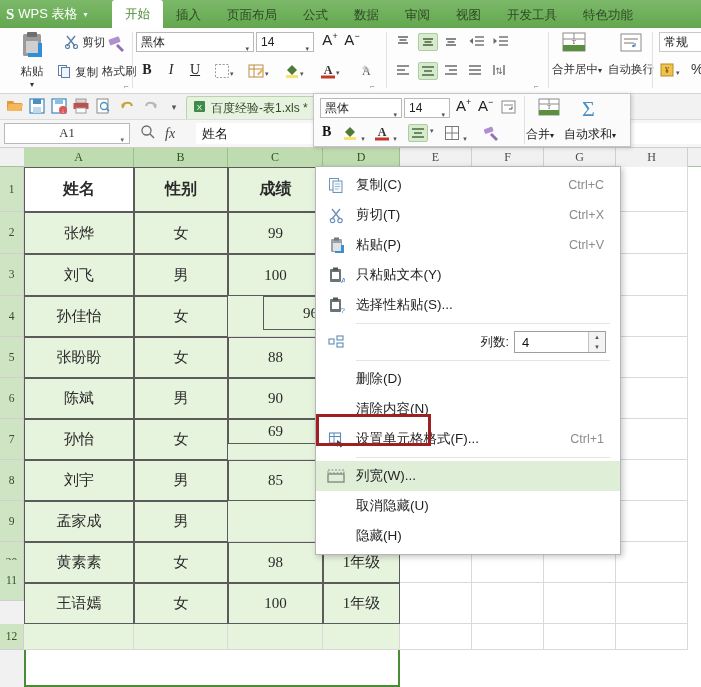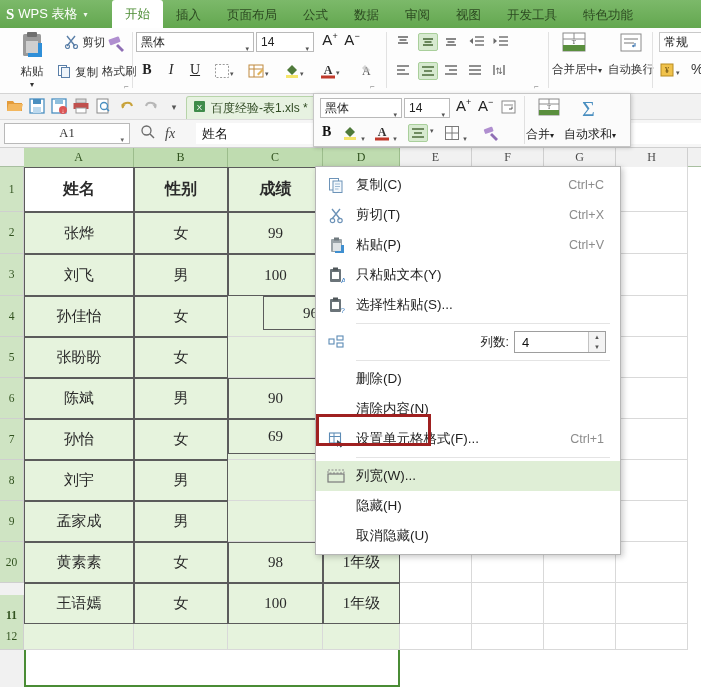--- a/index.html
+++ b/index.html
@@ -605,21 +605,21 @@
       <div class="rowcell sel" style="top: 0px; height: 45px; line-height: 44px;">1</div>
       <div class="rowcell sel" style="top: 45px; height: 42px; line-height: 41px;">2</div>
       <div class="rowcell sel" style="top: 87px; height: 42px; line-height: 41px;">3</div>
       <div class="rowcell sel" style="top: 129px; height: 41px; line-height: 40px;">4</div>
       <div class="rowcell sel" style="top: 170px; height: 41px; line-height: 40px;">5</div>
       <div class="rowcell sel" style="top: 211px; height: 41px; line-height: 40px;">6</div>
       <div class="rowcell sel" style="top: 252px; height: 41px; line-height: 40px;">7</div>
       <div class="rowcell sel" style="top: 293px; height: 41px; line-height: 40px;">8</div>
       <div class="rowcell sel" style="top: 334px; height: 41px; line-height: 40px;">9</div>
       <div class="rowcell sel" style="top: 375px; height: 41px; line-height: 40px;">20</div>
-      <div class="rowcell sel" style="top: 428px; height: 41px; line-height: 40px; font-weight: bold;">11</div>
+      <div class="rowcell sel" style="top: 393px; height: 41px; line-height: 40px;">11</div>
       <div class="rowcell sel" style="top: 457px; height: 26px; line-height: 25px;">12</div>
     </div>
   <div id="gridwrap">
     <div id="selbox" style="left: 0px; top: 0px; width: 376px; height: 520px;"></div>
   <div class="gcell selcol" style="left: 0px; top: 0px; width: 110px; height: 45px;"></div>
       <div class="gcell selcol" style="left: 110px; top: 0px; width: 94px; height: 45px;"></div>
       <div class="gcell selcol" style="left: 204px; top: 0px; width: 95px; height: 45px;"></div>
       <div class="gcell selcol" style="left: 299px; top: 0px; width: 77px; height: 45px;"></div>
       <div class="gcell" style="left: 376px; top: 0px; width: 72px; height: 45px;"></div>
       <div class="gcell" style="left: 448px; top: 0px; width: 72px; height: 45px;"></div>
@@ -724,31 +724,33 @@
       <div class="dcell" style="left: 0px; top: 87px; width: 110px; height: 42px;">刘飞</div>
       <div class="dcell" style="left: 110px; top: 87px; width: 94px; height: 42px;">男</div>
       <div class="dcell" style="left: 204px; top: 87px; width: 95px; height: 42px;">100</div>
       <div class="dcell" style="left: 299px; top: 87px; width: 77px; height: 42px;"></div>
       <div class="dcell" style="left: 0px; top: 129px; width: 110px; height: 41px;">孙佳怡</div>
       <div class="dcell" style="left: 110px; top: 129px; width: 94px; height: 41px;">女</div>
       <div class="dcell" style="left: 204px; top: 129px; width: 95px; height: 34px; margin-left: 35px;">96</div>
       <div class="dcell" style="left: 299px; top: 129px; width: 77px; height: 41px;"></div>
       <div class="dcell" style="left: 0px; top: 170px; width: 110px; height: 41px;">张盼盼</div>
       <div class="dcell" style="left: 110px; top: 170px; width: 94px; height: 41px;">女</div>
+      <div class="dcell" style="left: 204px; top: 170px; width: 95px; height: 41px;">88</div>
       <div class="dcell" style="left: 299px; top: 170px; width: 77px; height: 41px;"></div>
       <div class="dcell" style="left: 0px; top: 211px; width: 110px; height: 41px;">陈斌</div>
       <div class="dcell" style="left: 110px; top: 211px; width: 94px; height: 41px;">男</div>
       <div class="dcell" style="left: 204px; top: 211px; width: 95px; height: 41px;">90</div>
       <div class="dcell" style="left: 299px; top: 211px; width: 77px; height: 41px;"></div>
       <div class="dcell" style="left: 0px; top: 252px; width: 110px; height: 41px;">孙怡</div>
       <div class="dcell" style="left: 110px; top: 252px; width: 94px; height: 41px;">女</div>
-      <div class="dcell" style="left: 204px; top: 252px; width: 95px; height: 35px;">69</div>
+      <div class="dcell" style="left: 204px; top: 252px; width: 95px; height: 25px;">69</div>
       <div class="dcell" style="left: 299px; top: 252px; width: 77px; height: 41px;"></div>
       <div class="dcell" style="left: 0px; top: 293px; width: 110px; height: 41px;">刘宇</div>
       <div class="dcell" style="left: 110px; top: 293px; width: 94px; height: 41px;">男</div>
+      <div class="dcell" style="left: 204px; top: 293px; width: 95px; height: 41px;">85</div>
       <div class="dcell" style="left: 299px; top: 293px; width: 77px; height: 41px;">1年级</div>
       <div class="dcell" style="left: 0px; top: 334px; width: 110px; height: 41px;">孟家成</div>
       <div class="dcell" style="left: 110px; top: 334px; width: 94px; height: 41px;">男</div>
       <div class="dcell" style="left: 299px; top: 334px; width: 77px; height: 41px;">1年级</div>
       <div class="dcell" style="left: 0px; top: 375px; width: 110px; height: 41px;">黄素素</div>
       <div class="dcell" style="left: 110px; top: 375px; width: 94px; height: 41px;">女</div>
       <div class="dcell" style="left: 204px; top: 375px; width: 95px; height: 41px;">98</div>
       <div class="dcell" style="left: 299px; top: 375px; width: 77px; height: 41px;">1年级</div>
       <div class="dcell" style="left: 0px; top: 416px; width: 110px; height: 41px;">王语嫣</div>
       <div class="dcell" style="left: 110px; top: 416px; width: 94px; height: 41px;">女</div>
@@ -863,20 +865,20 @@
       <span class="mico">
         <svg width="18" height="15" viewBox="0 0 18 15">
           <rect x="1" y="1" width="16" height="3" fill="none" stroke="#8a8a8a" stroke-width="1" stroke-dasharray="2 1.5"></rect>
           <rect x="1" y="5" width="16" height="8" fill="none" stroke="#7a7a7a" stroke-width="1.2"></rect>
         </svg>
       </span>
       <span class="mlabel">列宽(W)...</span>
     </div>
     <div class="mi">
       <span class="mico"></span>
+      <span class="mlabel">取消隐藏(U)</span>
+    </div>
+    <div class="mi">
+      <span class="mico"></span>
       <span class="mlabel">隐藏(H)</span>
     </div>
-    <div class="mi">
-      <span class="mico"></span>
-      <span class="mlabel">取消隐藏(U)</span>
-    </div>
   </div>
 <div id="redbox"></div>
 
 </body></html>

